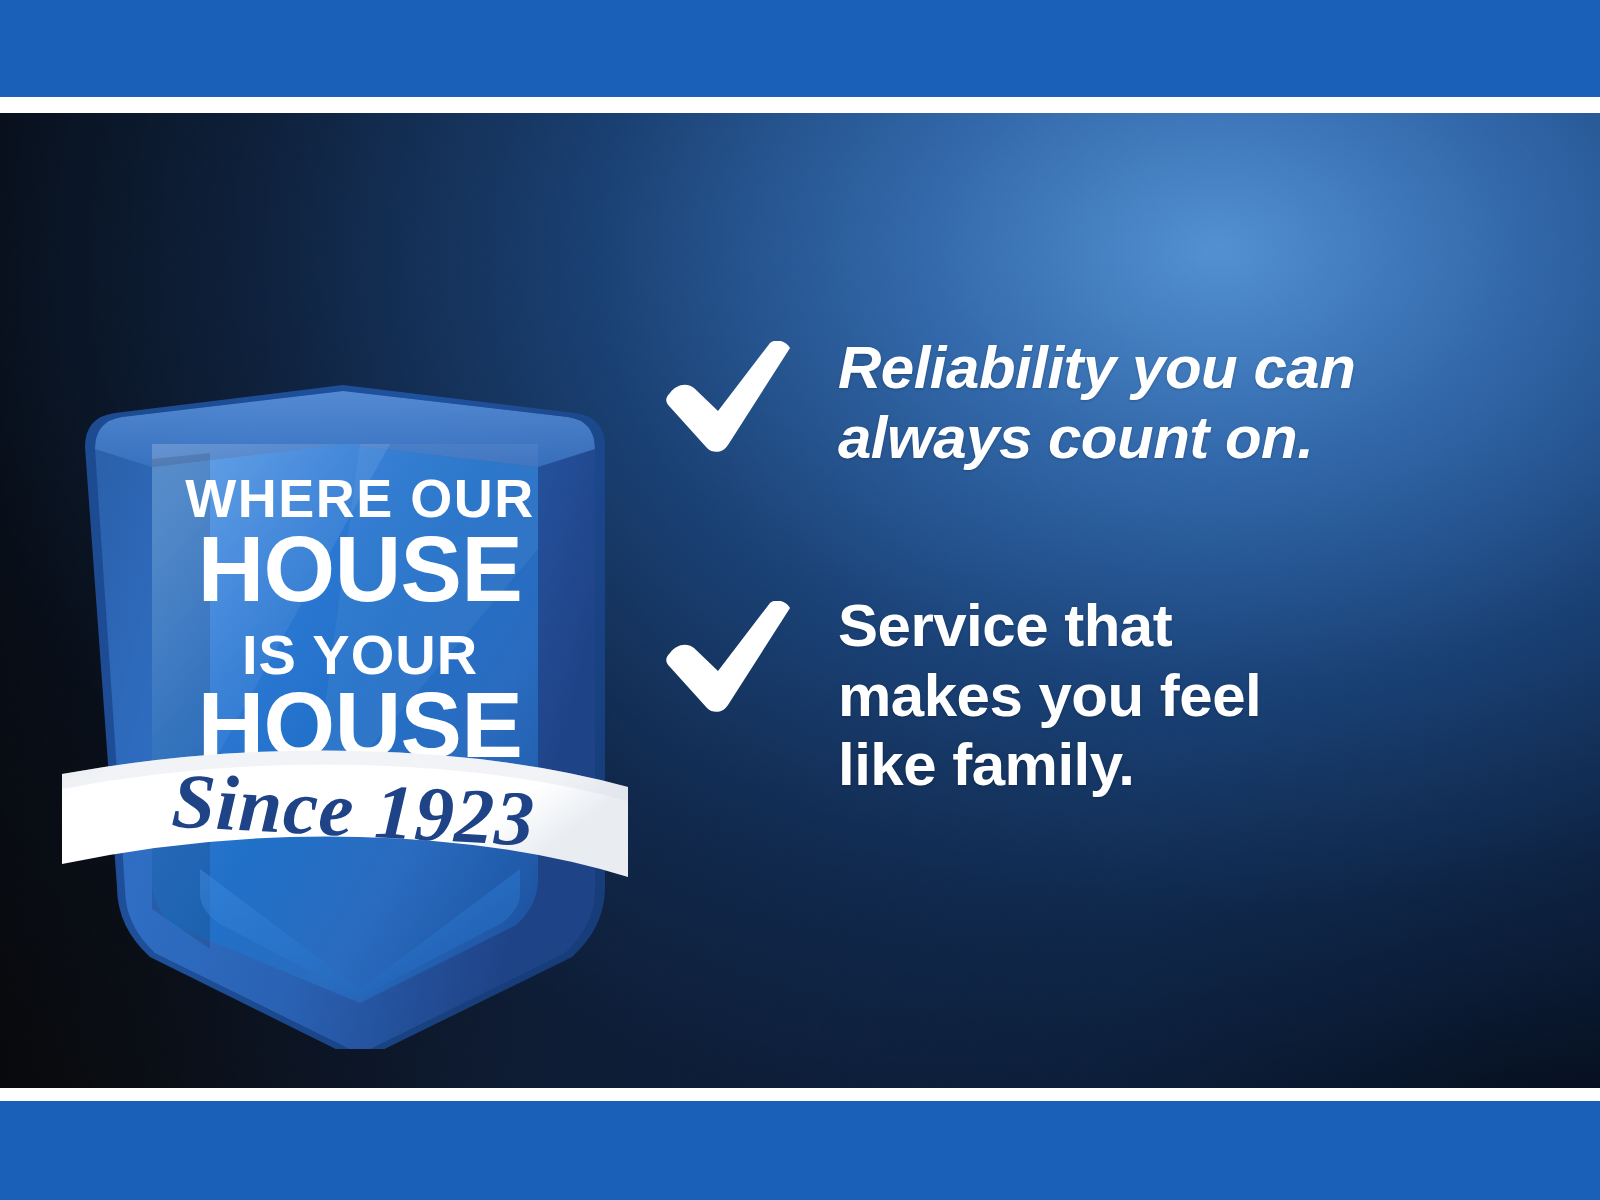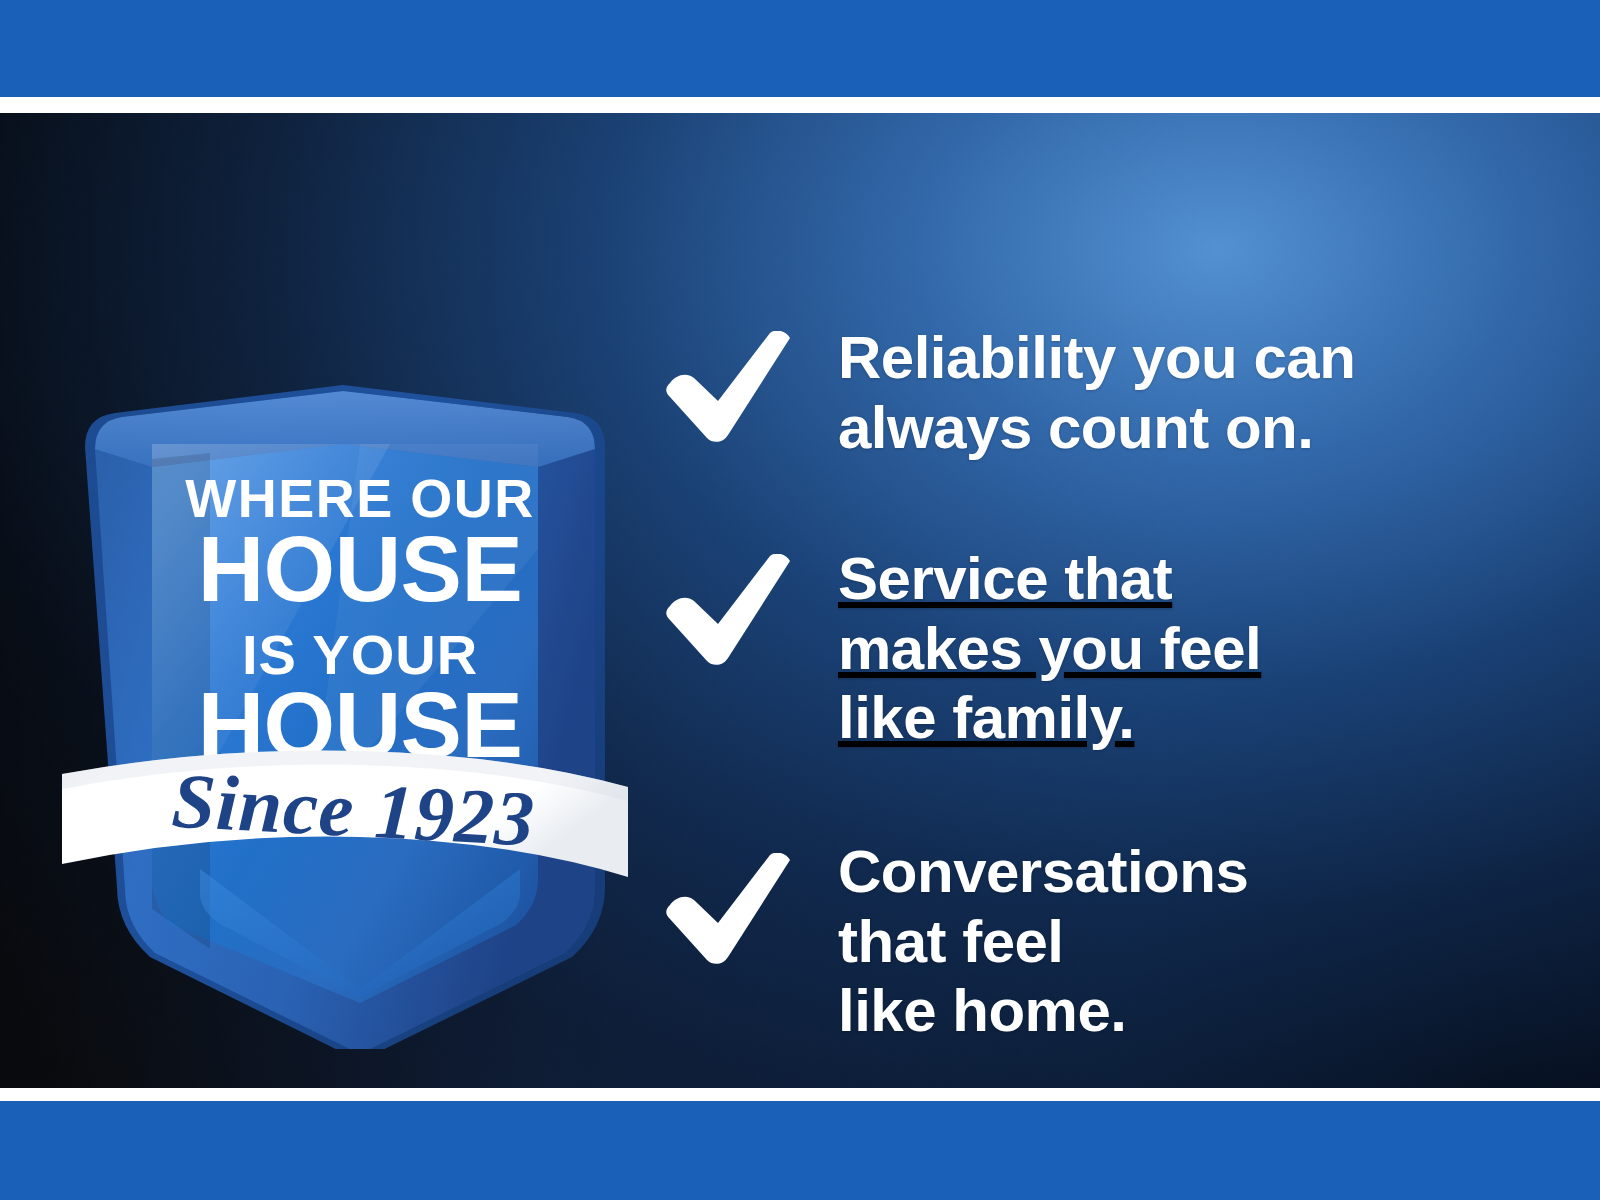--- a/index.html
+++ b/index.html
@@ -90,22 +90,22 @@
   .bullets {
     position: absolute;
     left: 662px;
     top: 206px;
     width: 860px;
   }
   .bullet {
     position: relative;
     display: block;
   }
-  .bullet-1 { margin-top: 4px;   }
-  .bullet-2 { margin-top: 82px; text-decoration: underline; }
+  .bullet-1 { margin-top: 14px; font-style: italic;   }
+  .bullet-2 { margin-top: 119px; }
   .bullet-3 { margin-top: 84px;  }
 
   .check {
     position: absolute;
     left: 0;
     top: 8px;
     width: 130px;
     height: 112px;
   }
   .bullet-2 .check { top: 10px; }
@@ -241,28 +241,18 @@
         <span class="check">
           <svg viewBox="0 0 130 112" xmlns="http://www.w3.org/2000/svg">
             <path d="M8,52 C14,44 24,41 32,47 L56,70 L108,2 C114,-3 124,0 128,7 L66,104 C61,112 51,113 45,107 L8,66 C3,61 3,57 8,52 Z" fill="#ffffff"></path>
           </svg>
         </span>
         <p class="bullet-text">Service that
 makes you feel
 like family.</p>
       </div>
 
-      <div class="bullet bullet-3">
-        <span class="check">
-          <svg viewBox="0 0 130 112" xmlns="http://www.w3.org/2000/svg">
-            <path d="M8,52 C14,44 24,41 32,47 L56,70 L108,2 C114,-3 124,0 128,7 L66,104 C61,112 51,113 45,107 L8,66 C3,61 3,57 8,52 Z" fill="#ffffff"></path>
-          </svg>
-        </span>
-        <p class="bullet-text">Conversations
-that feel
-like home.</p>
-      </div>
 
     </div>
   </div>
 
   <div class="bar bar-bottom"></div>
 </div>
 
 </body></html>

